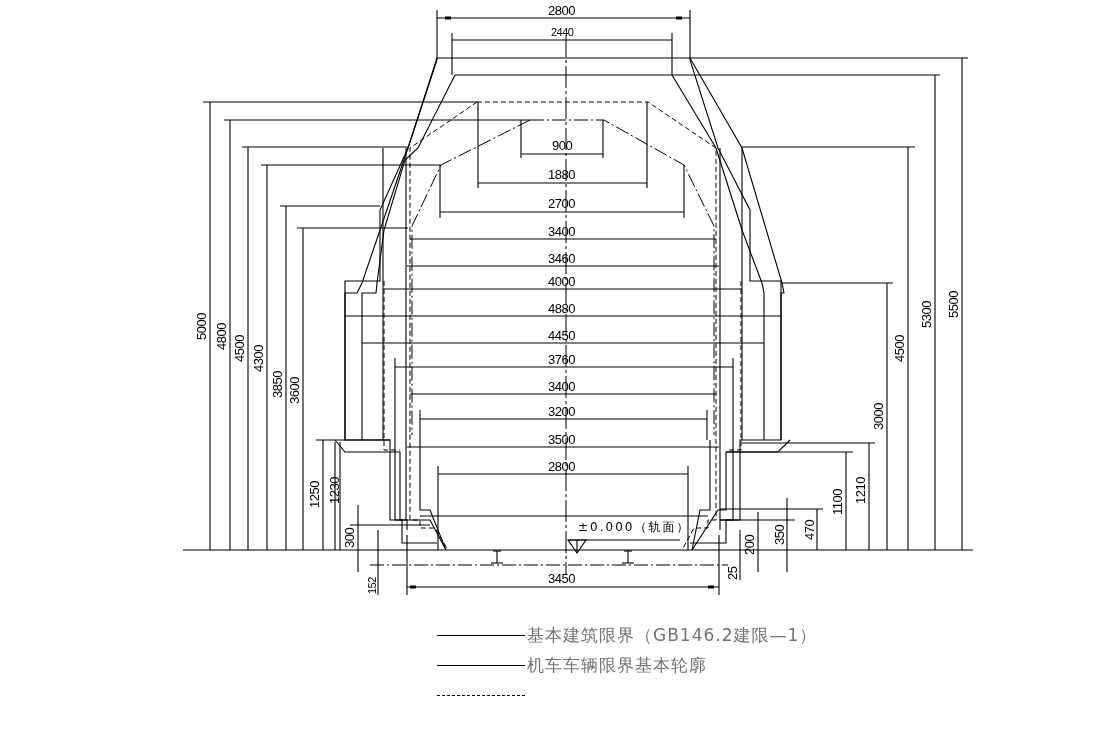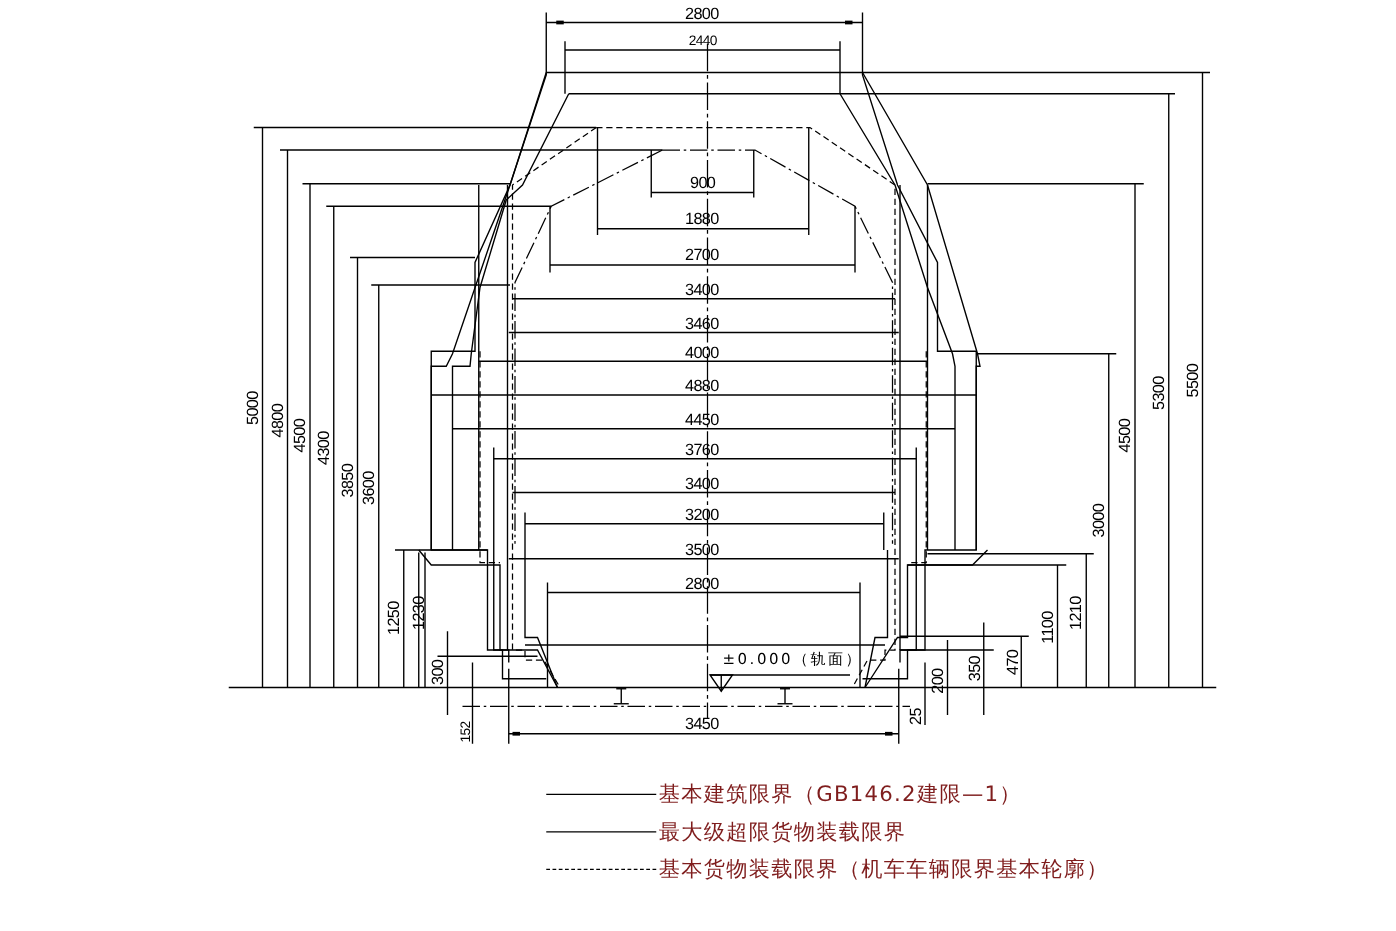--- a/index.html
+++ b/index.html
@@ -38,21 +38,21 @@
       font-size: 12px;
       fill: #000;
       letter-spacing: 2px;
     }
     .legend {
       position: absolute;
       left: 437px;
       top: 620px;
       font-family: "DejaVu Sans", sans-serif;
       font-size: 17px;
-      color: #7f1d1d;
+      color: #737373;
     }
     .legend-row {
       display: flex;
       align-items: center;
       height: 30px;
       letter-spacing: 1px;
     }
     .legend-line {
       display: inline-block;
       width: 88px;
@@ -294,19 +294,18 @@
   </g>
 </svg>
 
 <div class="legend">
   <div class="legend-row">
     <span class="legend-line"></span>
     <span>基本建筑限界（GB146.2建限—1）</span>
   </div>
   <div class="legend-row">
     <span class="legend-line"></span>
-    <span>最大级超限货物装载限界</span>
+    <span>机车车辆限界基本轮廓</span>
   </div>
   <div class="legend-row">
     <span class="legend-line dash"></span>
-    <span>基本货物装载限界（机车车辆限界基本轮廓）</span>
   </div>
 </div>
 
 </body></html>

